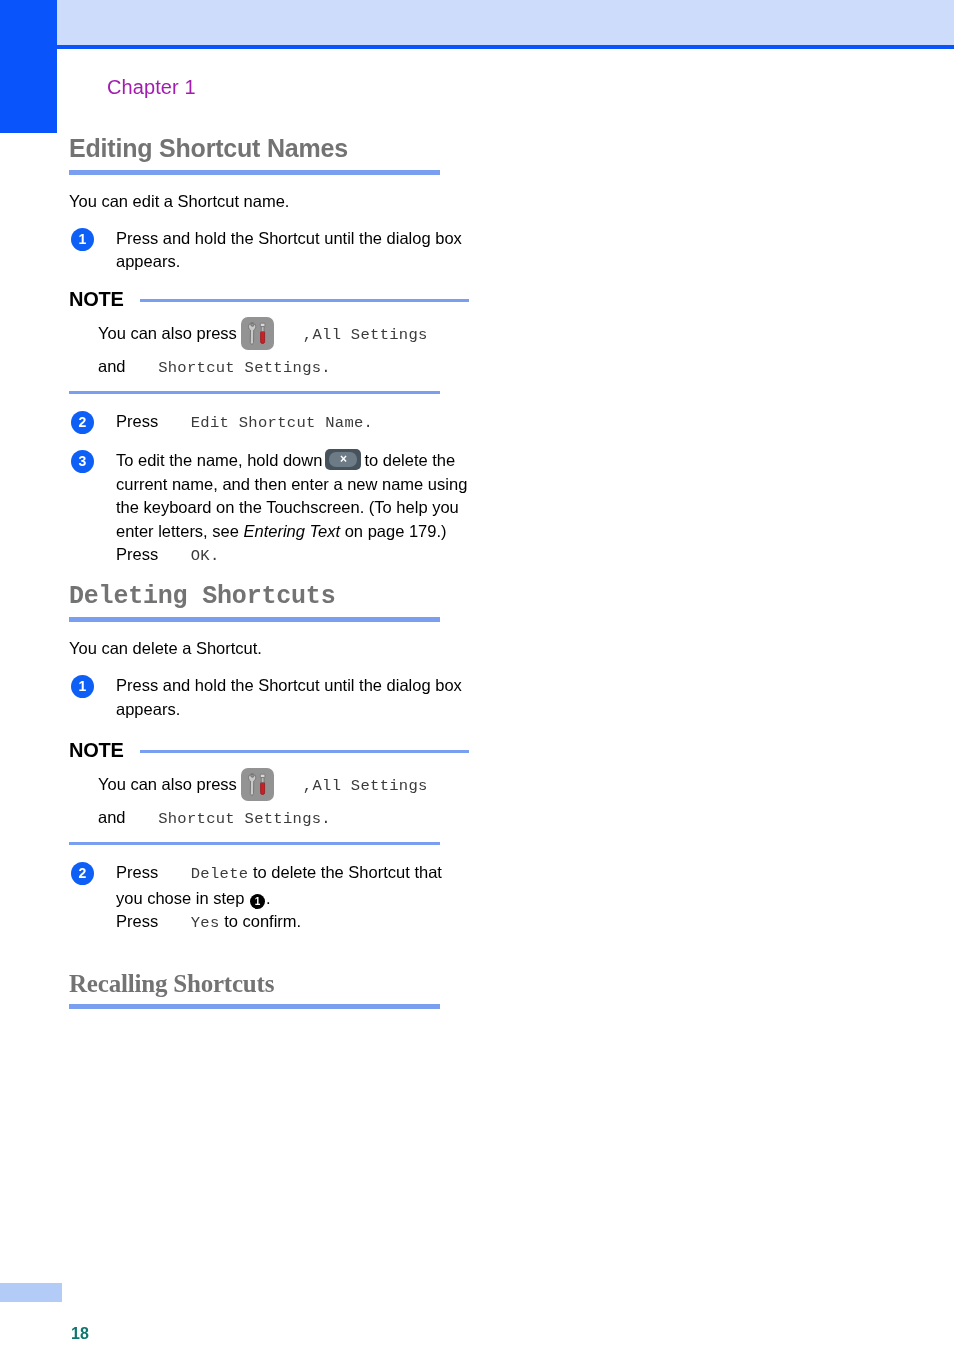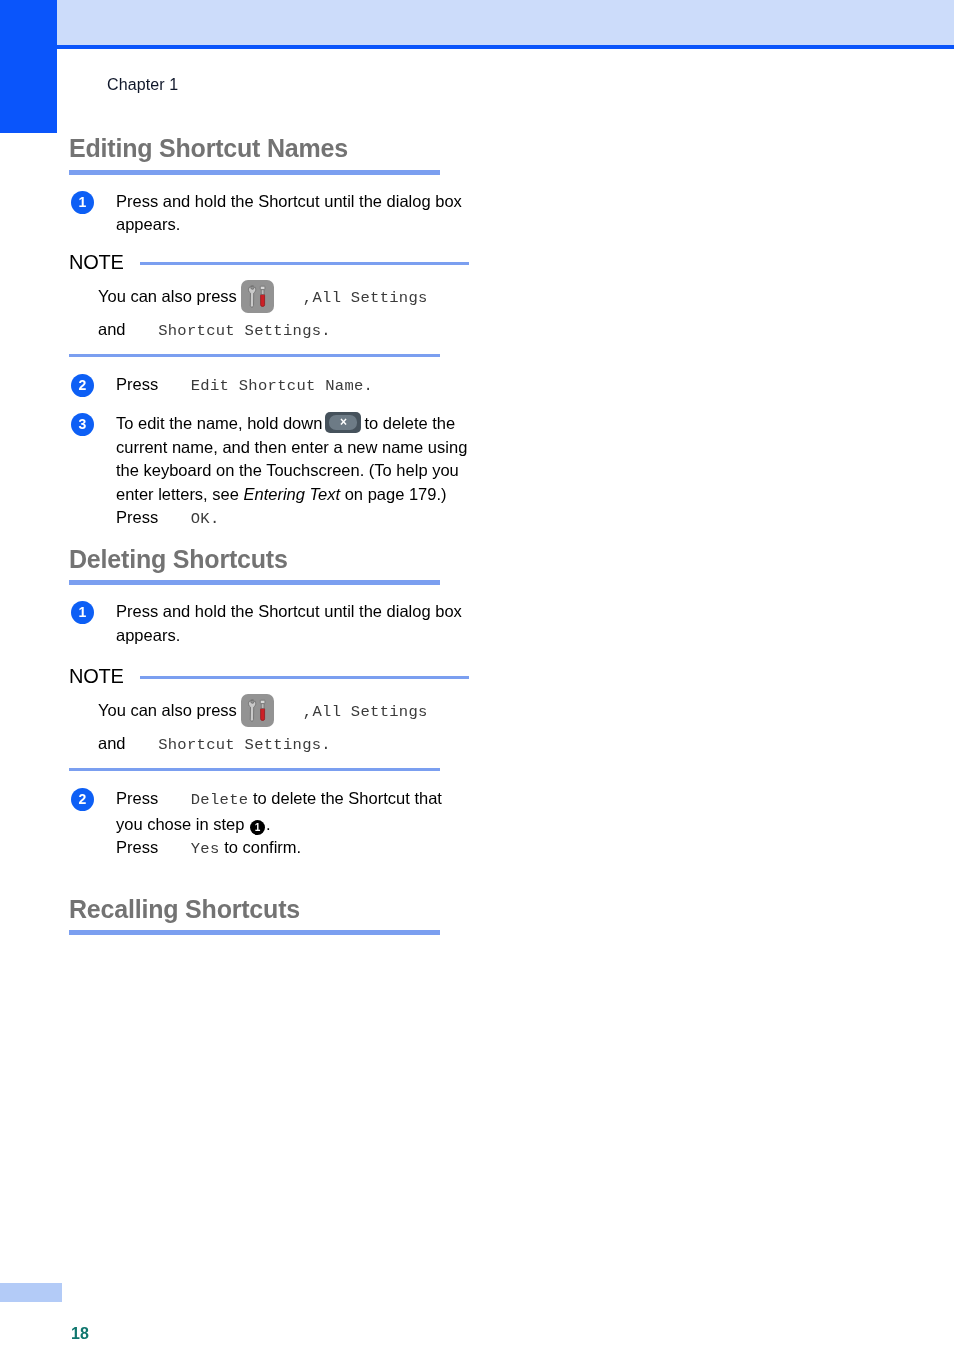--- a/index.html
+++ b/index.html
@@ -32,22 +32,22 @@
   .side-tab {
     position: absolute;
     left: 0; top: 0;
     width: 57px; height: 133px;
     background: #0a55fb;
   }
 
   .chapter-label {
     position: absolute;
     left: 107px; top: 76px;
-    font-size: 16px;
-    color: #0f172a;
+    font-size: 20px;
+    color: #a21caf;
     letter-spacing: .1px;
   }
 
   
   .content {
     position: absolute;
     left: 69px;
     top: 135px;
     width: 400px;
   }
@@ -108,21 +108,21 @@
   }
 
   
   .note-head {
     display: flex;
     align-items: center;
     margin-bottom: 6px;
   }
   .note-head .note-word {
     font-size: 20px;
-    font-weight: normal;
+    font-weight: bold;
     letter-spacing: -0.2px;
   }
   .note-head .note-line {
     flex: 1 1 auto;
     height: 3px;
     background: #7b9ff0;
     margin-left: 16px;
     margin-top: 2px;
   }
   .note-body {
@@ -220,20 +220,21 @@
 <div class="hdr-band"></div>
 <div class="hdr-rule"></div>
 <div class="side-tab"></div>
 <div class="chapter-label">Chapter 1</div>
 
 <div class="content">
 
   <h2 class="sec-title">Editing Shortcut Names</h2>
   <div class="title-rule"></div>
 
+  <p class="body-text">You can edit a Shortcut name.</p>
 
   <div class="step">
     <span class="step-badge">1</span>
     <span>Press and hold the Shortcut until the dialog box appears.</span>
   </div>
 
   <div class="note-head">
     <span class="note-word">NOTE</span>
     <span class="note-line"></span>
   </div>
@@ -254,23 +255,24 @@
     <span class="step-badge">2</span>
     <span>Press </span><span class="mono">Edit Shortcut Name.</span>
   </div>
 
   <div class="step">
     <span class="step-badge">3</span>
     <span>To edit the name, hold down</span><span class="icon-backspace"><span class="inner"></span><span class="xglyph">×</span></span><span>to delete the current name, and then enter a new name using the keyboard on the Touchscreen. (To help you enter letters, see </span><span class="italic">Entering Text</span><span> on page 179.)</span><br>
     <span>Press </span><span class="mono">OK.</span>
   </div>
 
-  <h2 class="sec-title" style="margin-top:10px;">Deleting Shortcuts</h2>
+  <h2 class="sec-title" style="margin-top:10px;font-family:Liberation Mono, monospace;">Deleting Shortcuts</h2>
   <div class="title-rule"></div>
 
+  <p class="body-text">You can delete a Shortcut.</p>
 
   <div class="step">
     <span class="step-badge">1</span>
     <span>Press and hold the Shortcut until the dialog box appears.</span>
   </div>
 
   <div class="note-head" style="margin-top:18px;">
     <span class="note-word">NOTE</span>
     <span class="note-line"></span>
   </div>
@@ -286,20 +288,20 @@
     <span>and</span> <span class="mono">Shortcut Settings.</span>
   </div>
   <div class="note-foot-rule"></div>
 
   <div class="step">
     <span class="step-badge">2</span>
     <span>Press </span><span class="mono">Delete</span><span> to delete the Shortcut that you chose in step </span><span class="inline-step-mark">1</span><span>.</span><br>
     <span>Press </span><span class="mono">Yes</span><span> to confirm.</span>
   </div>
 
-  <h2 class="sec-title" style="margin-top:34px;">Recalling Shortcuts</h2>
+  <h2 class="sec-title" style="margin-top:34px;font-family:Liberation Serif, serif;">Recalling Shortcuts</h2>
   <div class="title-rule"></div>
 
 
 </div>
 
 <div class="foot-block"></div>
 <div class="page-num">18</div>
 
 </body></html>

